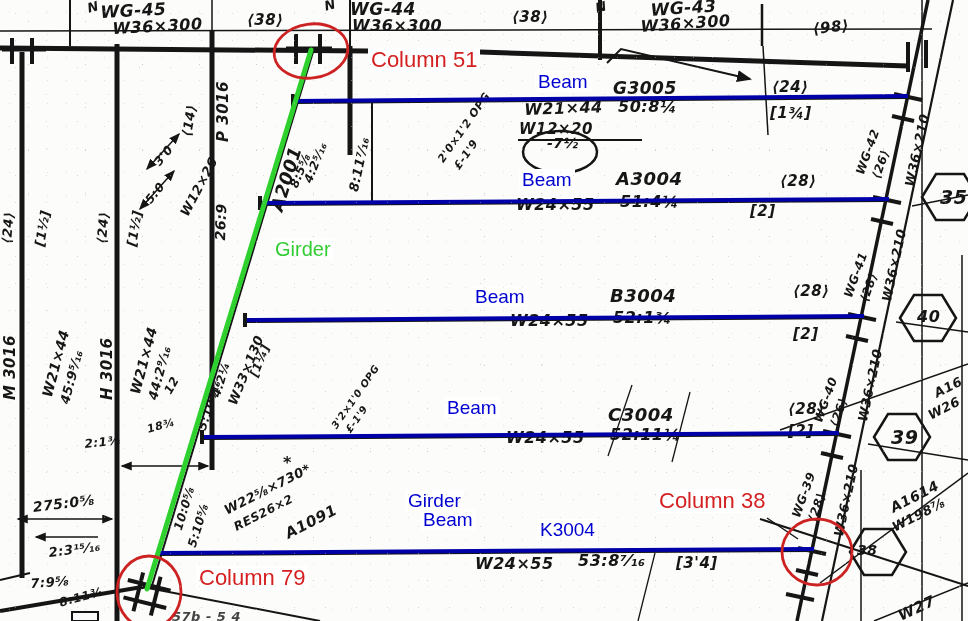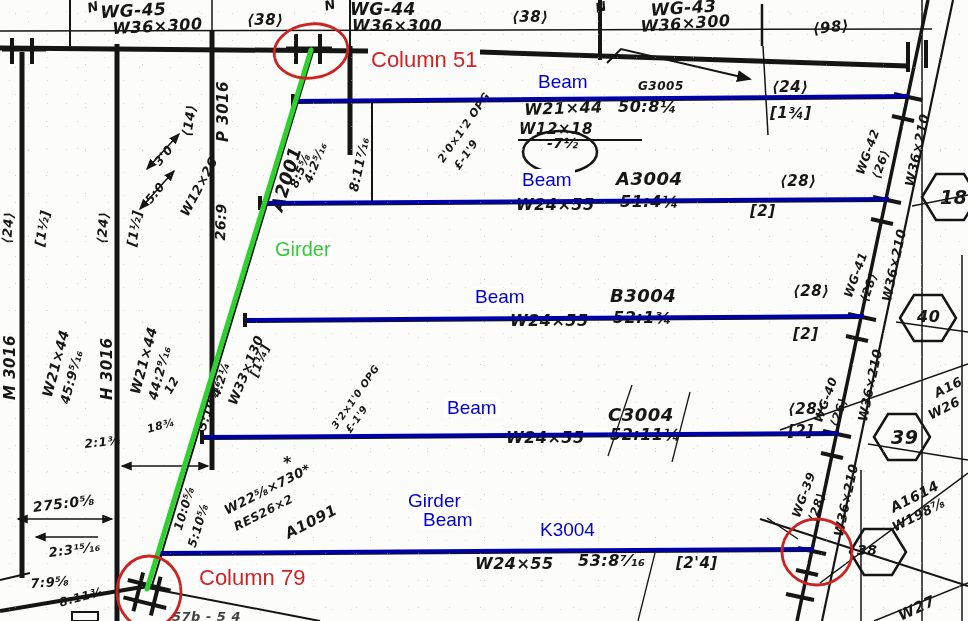--- a/index.html
+++ b/index.html
@@ -147,26 +147,26 @@
   <span class="hw" style="left:100px;top:4px;--r:-3deg;font-size:17px">WG-45</span>
   <span class="hw" style="left:112px;top:21px;--r:-3deg;font-size:16px">W36×300</span>
   <span class="hw" style="left:247px;top:13px;font-size:15px">⟨38⟩</span>
   <span class="hw" style="left:350px;top:1px;font-size:17px">WG-44</span>
   <span class="hw" style="left:352px;top:18px;font-size:16px">W36×300</span>
   <span class="hw" style="left:512px;top:10px;font-size:15px">⟨38⟩</span>
   <span class="hw" style="left:650px;top:2px;--r:-4deg;font-size:17px">WG-43</span>
   <span class="hw" style="left:640px;top:19px;--r:-4deg;font-size:16px">W36×300</span>
   <span class="hw" style="left:812px;top:22px;--r:-6deg;font-size:15px">⟨98⟩</span>
 
-  <span class="hw" style="left:638px;top:80px;font-size:12px">G3005</span>
+  <span class="hw" style="left:613px;top:80px;font-size:17px">G3005</span>
   <span class="hw" style="left:772px;top:80px;font-size:15px">⟨24⟩</span>
   <span class="hw" style="left:524px;top:102px;--r:-2deg;font-size:16px">W21×44</span>
   <span class="hw" style="left:618px;top:99px;font-size:16px">50:8¼</span>
   <span class="hw" style="left:770px;top:106px;font-size:15px">[1¾]</span>
-  <span class="hw" style="left:519px;top:122px;font-size:15px">W12×18</span>
+  <span class="hw" style="left:519px;top:122px;font-size:15px">W12×20</span>
   <span class="hw" style="left:547px;top:136px;font-size:14px">-7½</span>
 
   <span class="hw" style="left:616px;top:170px;font-size:18px">A3004</span>
   <span class="hw" style="left:780px;top:174px;font-size:15px">⟨28⟩</span>
   <span class="hw" style="left:516px;top:197px;font-size:16px">W24×55</span>
   <span class="hw" style="left:620px;top:194px;font-size:16px">51:4¼</span>
   <span class="hw" style="left:750px;top:204px;font-size:15px">[2]</span>
 
   <span class="hw" style="left:610px;top:287px;font-size:18px">B3004</span>
   <span class="hw" style="left:793px;top:284px;font-size:15px">⟨28⟩</span>
@@ -175,21 +175,21 @@
   <span class="hw" style="left:793px;top:327px;font-size:15px">[2]</span>
 
   <span class="hw" style="left:608px;top:406px;font-size:18px">C3004</span>
   <span class="hw" style="left:788px;top:402px;font-size:15px">⟨28⟩</span>
   <span class="hw" style="left:506px;top:430px;font-size:16px">W24×55</span>
   <span class="hw" style="left:610px;top:427px;font-size:16px">52:11¼</span>
   <span class="hw" style="left:788px;top:424px;font-size:15px">[2]</span>
 
   <span class="hw" style="left:475px;top:556px;font-size:16px">W24×55</span>
   <span class="hw" style="left:578px;top:553px;font-size:16px">53:8⁷⁄₁₆</span>
-  <span class="hw" style="left:676px;top:556px;font-size:15px">[2'4]</span>
+  <span class="hw" style="left:676px;top:556px;font-size:15px">[3'4]</span>
   <span class="hw" style="left:172px;top:610px;font-size:13px;color:#444">57b - 5 4</span>
 
   <span class="hw" style="left:3px;top:400px;--r:-90deg;font-size:15px">M 3016</span>
   <span class="hw" style="left:40px;top:395px;--r:-75deg;font-size:14px">W21×44</span>
   <span class="hw" style="left:58px;top:402px;--r:-75deg;font-size:13px">45:9⁵⁄₁₆</span>
   <span class="hw" style="left:0px;top:243px;--r:-85deg;font-size:13px">⟨24⟩</span>
   <span class="hw" style="left:33px;top:245px;--r:-80deg;font-size:13px">[1½]</span>
   <span class="hw" style="left:100px;top:400px;--r:-90deg;font-size:15px">H 3016</span>
   <span class="hw" style="left:128px;top:392px;--r:-75deg;font-size:14px">W21×44</span>
   <span class="hw" style="left:146px;top:398px;--r:-75deg;font-size:13px">44:2⁹⁄₁₆</span>
@@ -238,38 +238,39 @@
   <span class="hw" style="left:858px;top:299px;--r:-70deg;font-size:12px">⟨28⟩</span>
   <span class="hw" style="left:812px;top:420px;--r:-70deg;font-size:12px">WG-40</span>
   <span class="hw" style="left:828px;top:424px;--r:-70deg;font-size:12px">⟨26⟩</span>
   <span class="hw" style="left:790px;top:515px;--r:-70deg;font-size:12px">WG-39</span>
   <span class="hw" style="left:806px;top:519px;--r:-70deg;font-size:12px">⟨28⟩</span>
   <span class="hw" style="left:888px;top:502px;--r:-27deg;font-size:14px">A1614</span>
   <span class="hw" style="left:890px;top:522px;--r:-27deg;font-size:13px">W198⅞</span>
   <span class="hw" style="left:932px;top:388px;--r:-27deg;font-size:13px">A16</span>
   <span class="hw" style="left:926px;top:410px;--r:-27deg;font-size:13px">W26</span>
   <span class="hw" style="left:896px;top:610px;--r:-25deg;font-size:15px">W27</span>
-  <span class="hw" style="left:940px;top:188px;font-size:19px">18</span>
+  <span class="hw" style="left:940px;top:188px;font-size:19px">35</span>
   <span class="hw" style="left:917px;top:309px;font-size:16px">40</span>
   <span class="hw" style="left:891px;top:428px;font-size:19px">39</span>
   <span class="hw" style="left:857px;top:543px;font-size:14px">38</span>
 
   <svg id="overlay" width="968" height="621">
     <line class="beam-line" x1="295" y1="101" x2="908" y2="96"></line>
     <line class="beam-line" x1="262" y1="203" x2="889" y2="199"></line>
     <line class="beam-line" x1="247" y1="320" x2="864" y2="316"></line>
     <line class="beam-line" x1="204" y1="437" x2="839" y2="433"></line>
     <line class="beam-line" x1="158" y1="553" x2="814" y2="549"></line>
     <line class="girder-line" x1="311" y1="50" x2="147" y2="589"></line>
     <ellipse class="red-circle" cx="311" cy="51" rx="37" ry="27" transform="rotate(-8 311 51)"></ellipse>
     <ellipse class="red-circle" cx="149" cy="592" rx="32" ry="36"></ellipse>
     <ellipse class="red-circle" cx="817" cy="552" rx="35" ry="33"></ellipse>
   </svg>
 
   <span class="ov ov-red" style="left:368px;top:48px">Column 51</span>
+  <span class="ov ov-red" style="left:656px;top:489px">Column 38</span>
   <span class="ov ov-red" style="left:196px;top:566px">Column 79</span>
   <span class="ov ov-blue" style="left:535px;top:71px">Beam</span>
   <span class="ov ov-blue" style="left:519px;top:169px">Beam</span>
   <span class="ov ov-blue" style="left:472px;top:286px">Beam</span>
   <span class="ov ov-blue" style="left:444px;top:397px">Beam</span>
   <span class="ov ov-blue" style="left:405px;top:490px">Girder</span>
   <span class="ov ov-blue" style="left:420px;top:509px">Beam</span>
   <span class="ov ov-blue" style="left:537px;top:519px">K3004</span>
   <span class="ov ov-green" style="left:272px;top:238px">Girder</span>
 

